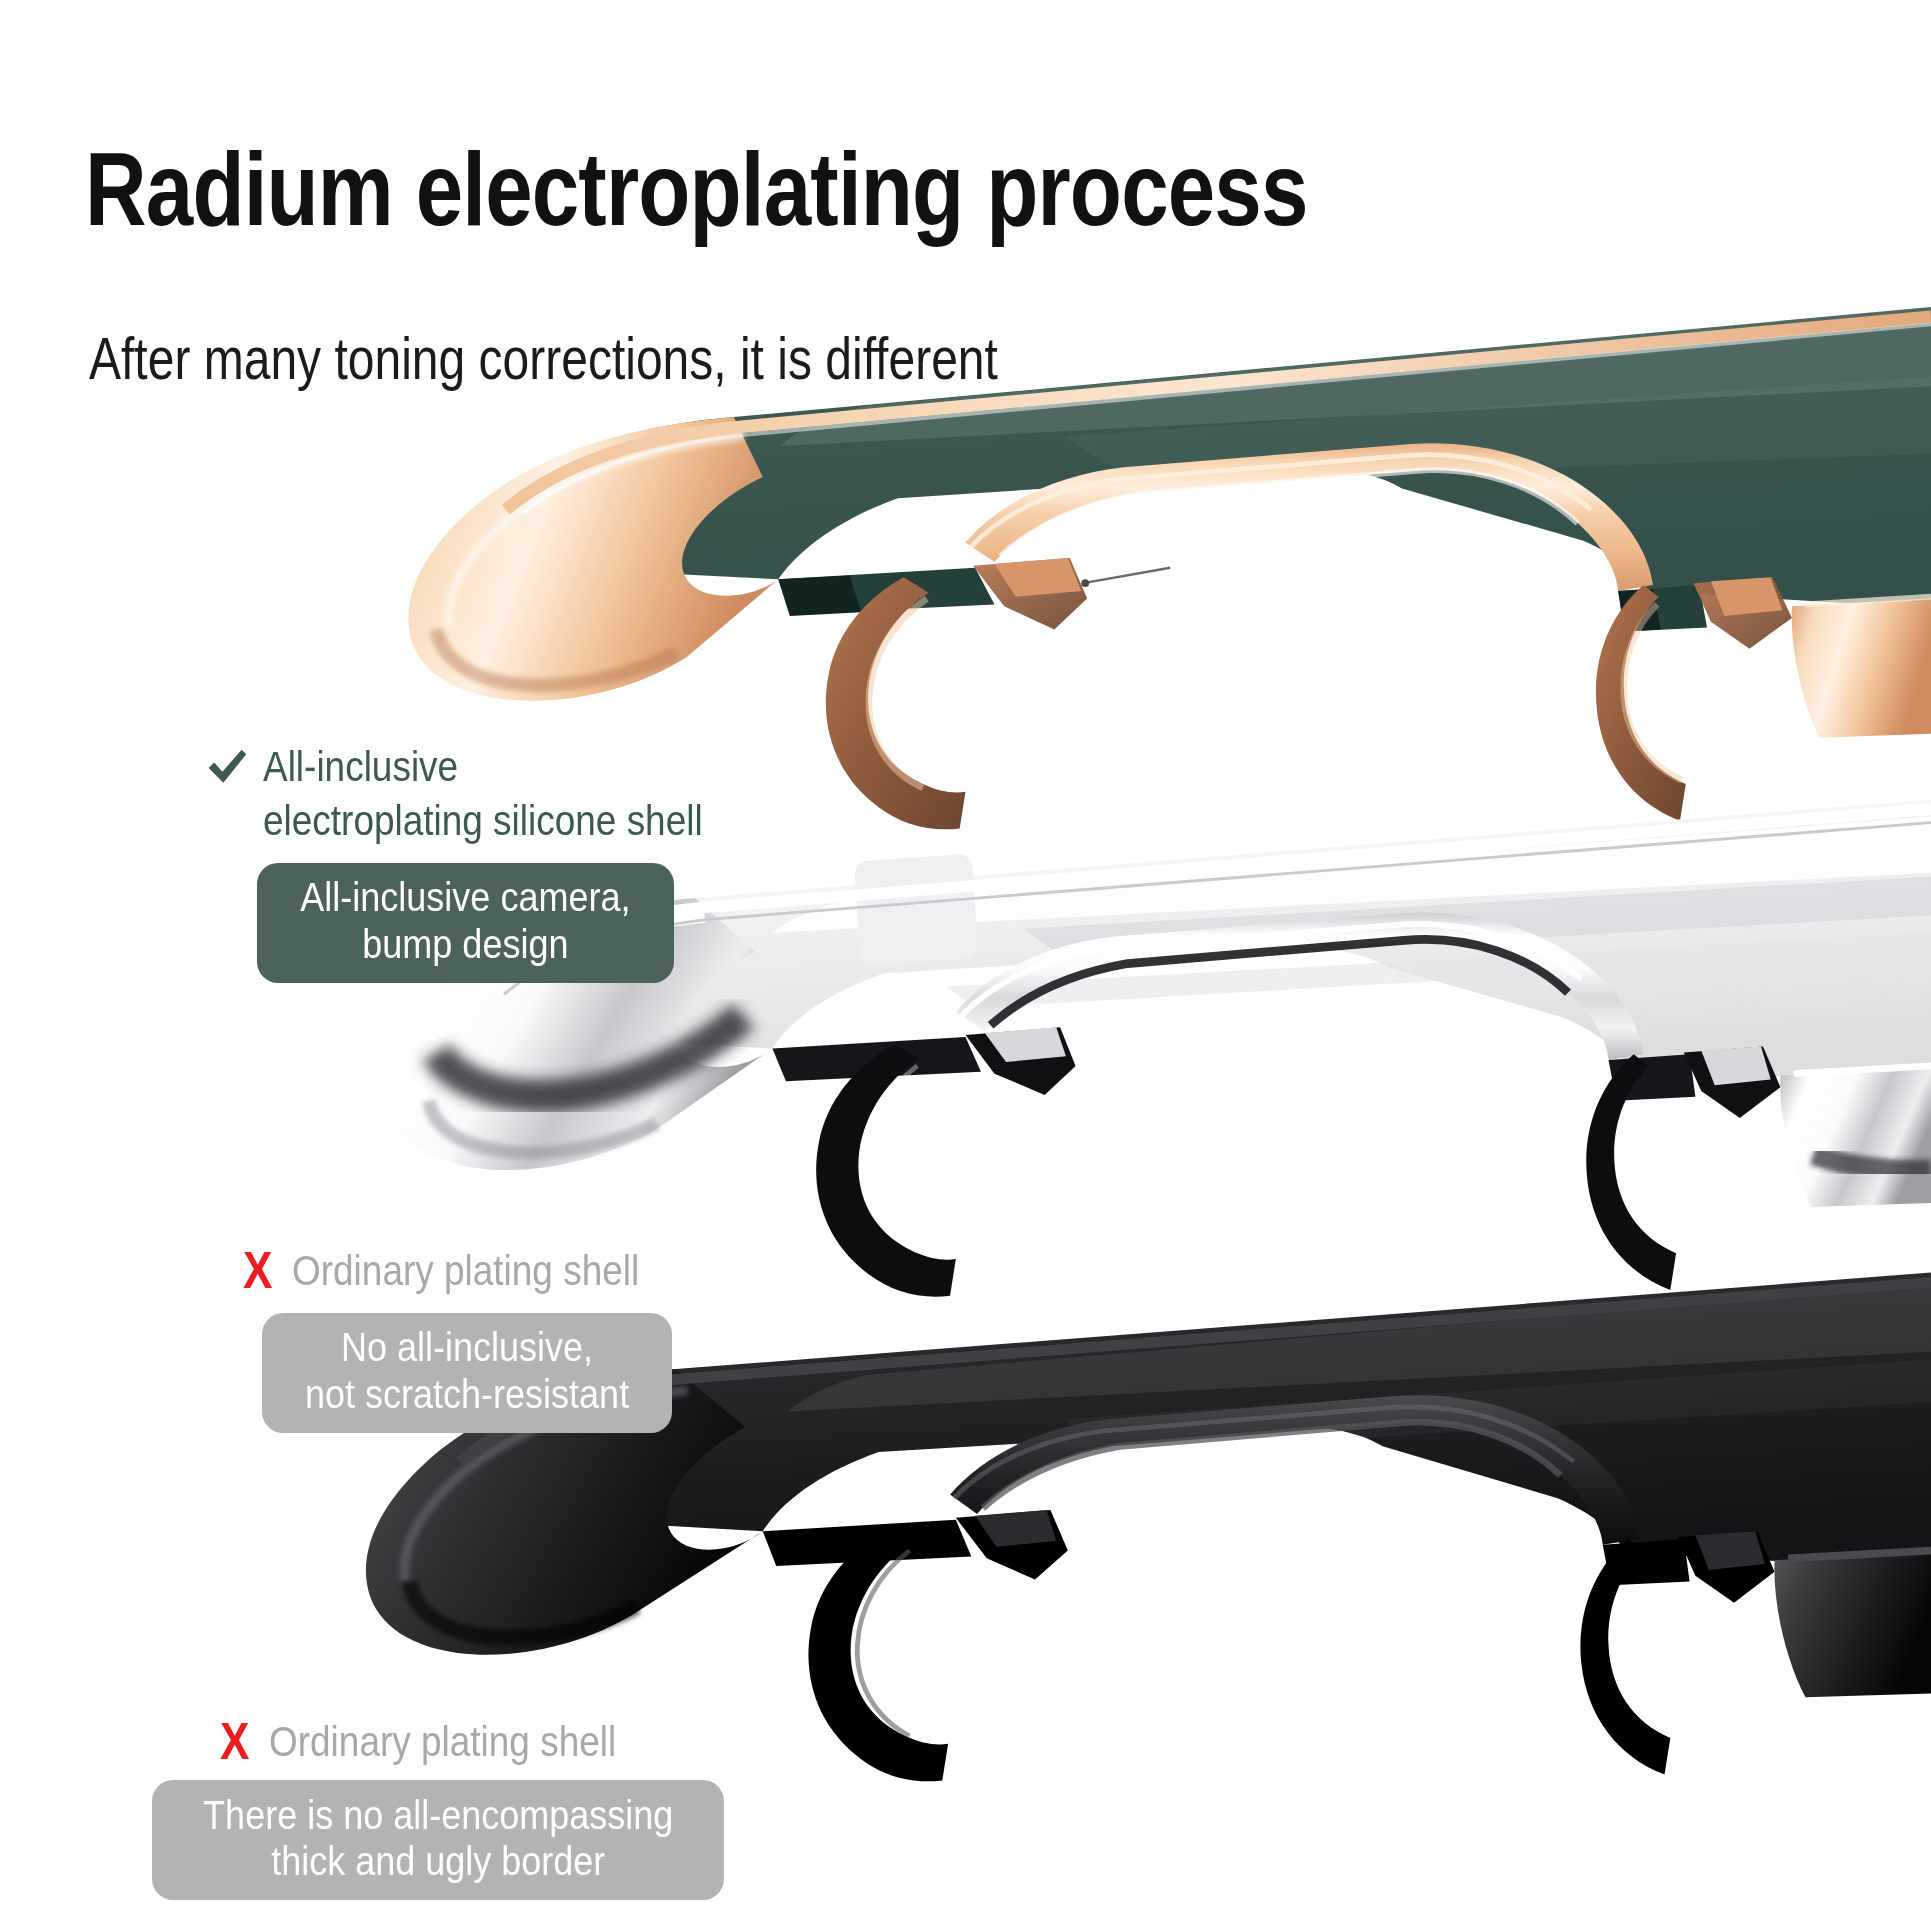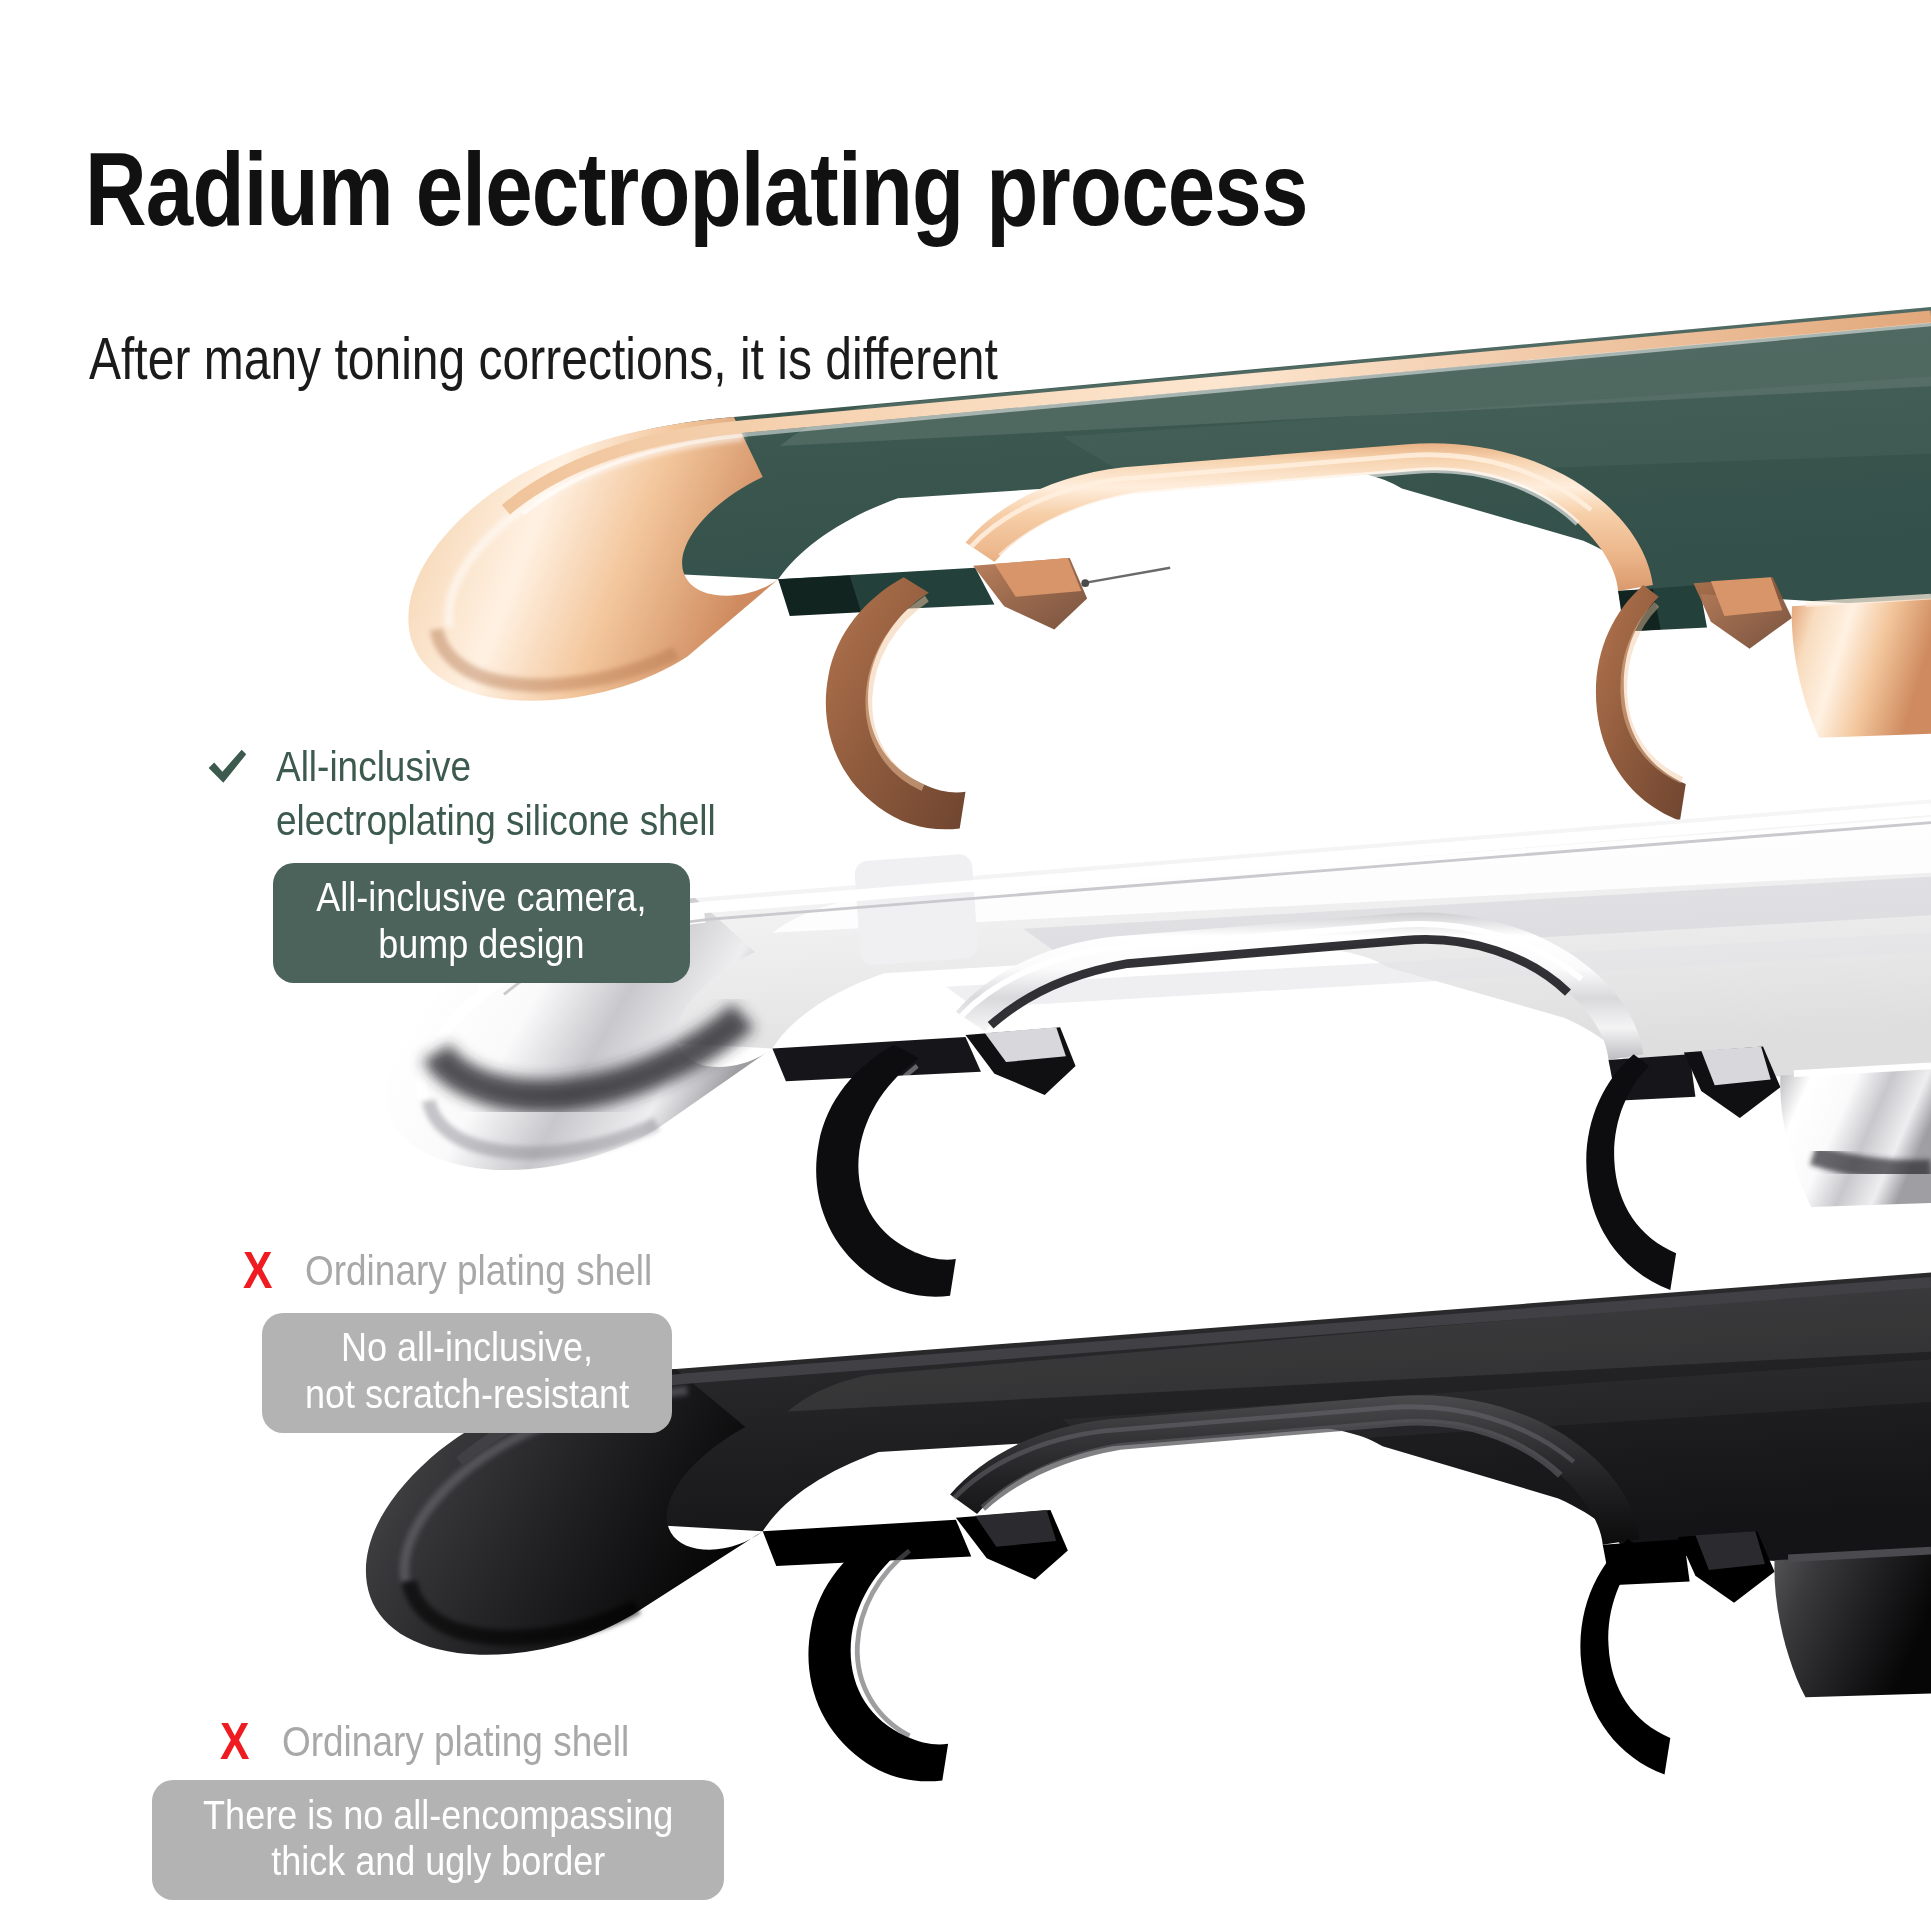--- a/index.html
+++ b/index.html
@@ -24,21 +24,21 @@
     line-height:1.1;white-space:nowrap;
     transform:scaleX(.80);transform-origin:left center;
   }
 
   
   .art{position:absolute;left:0;top:0;width:1931px;height:1931px;pointer-events:none;}
 
   
   .anno{position:absolute;}
   .anno-head{
-    display:flex;align-items:flex-start;gap:27px;white-space:nowrap;
+    display:flex;align-items:flex-start;gap:14px;white-space:nowrap;
   }
   .mark-check{
     display:inline-block;width:44px;height:44px;flex:0 0 auto;margin-top:5.8px;
   }
   .mark-x{
     display:inline-block;font-size:52px;font-weight:700;line-height:1;
     color:#ee1c20;flex:0 0 auto;
     transform:scaleX(.85);transform-origin:left center;
   }
   .head-text{
@@ -54,21 +54,21 @@
     color:#ffffff;text-align:center;font-size:40px;line-height:1.16;
     font-weight:400;white-space:nowrap;
   }
   .badge .bl{display:block;transform:scaleX(.90);}
   .badge.green{background:#4b635b;}
   .badge.grey{background:#b3b3b3;}
 
   
   #anno-green{left:201px;top:740px;}
   #anno-green .anno-head{margin-left:3.9px;}
-  #anno-green .badge-wrap{margin-top:15.4px;margin-left:72px;}
+  #anno-green .badge-wrap{margin-top:15.4px;margin-left:56px;}
 
   #anno-clear{left:243px;top:1244px;}
   #anno-clear .badge-wrap{margin-top:15px;margin-left:19.3px;}
 
   #anno-black{left:220px;top:1715px;}
   #anno-black .badge-wrap{margin-top:11.6px;margin-left:-68px;}
 </style>
 </head>
 <body>
 

